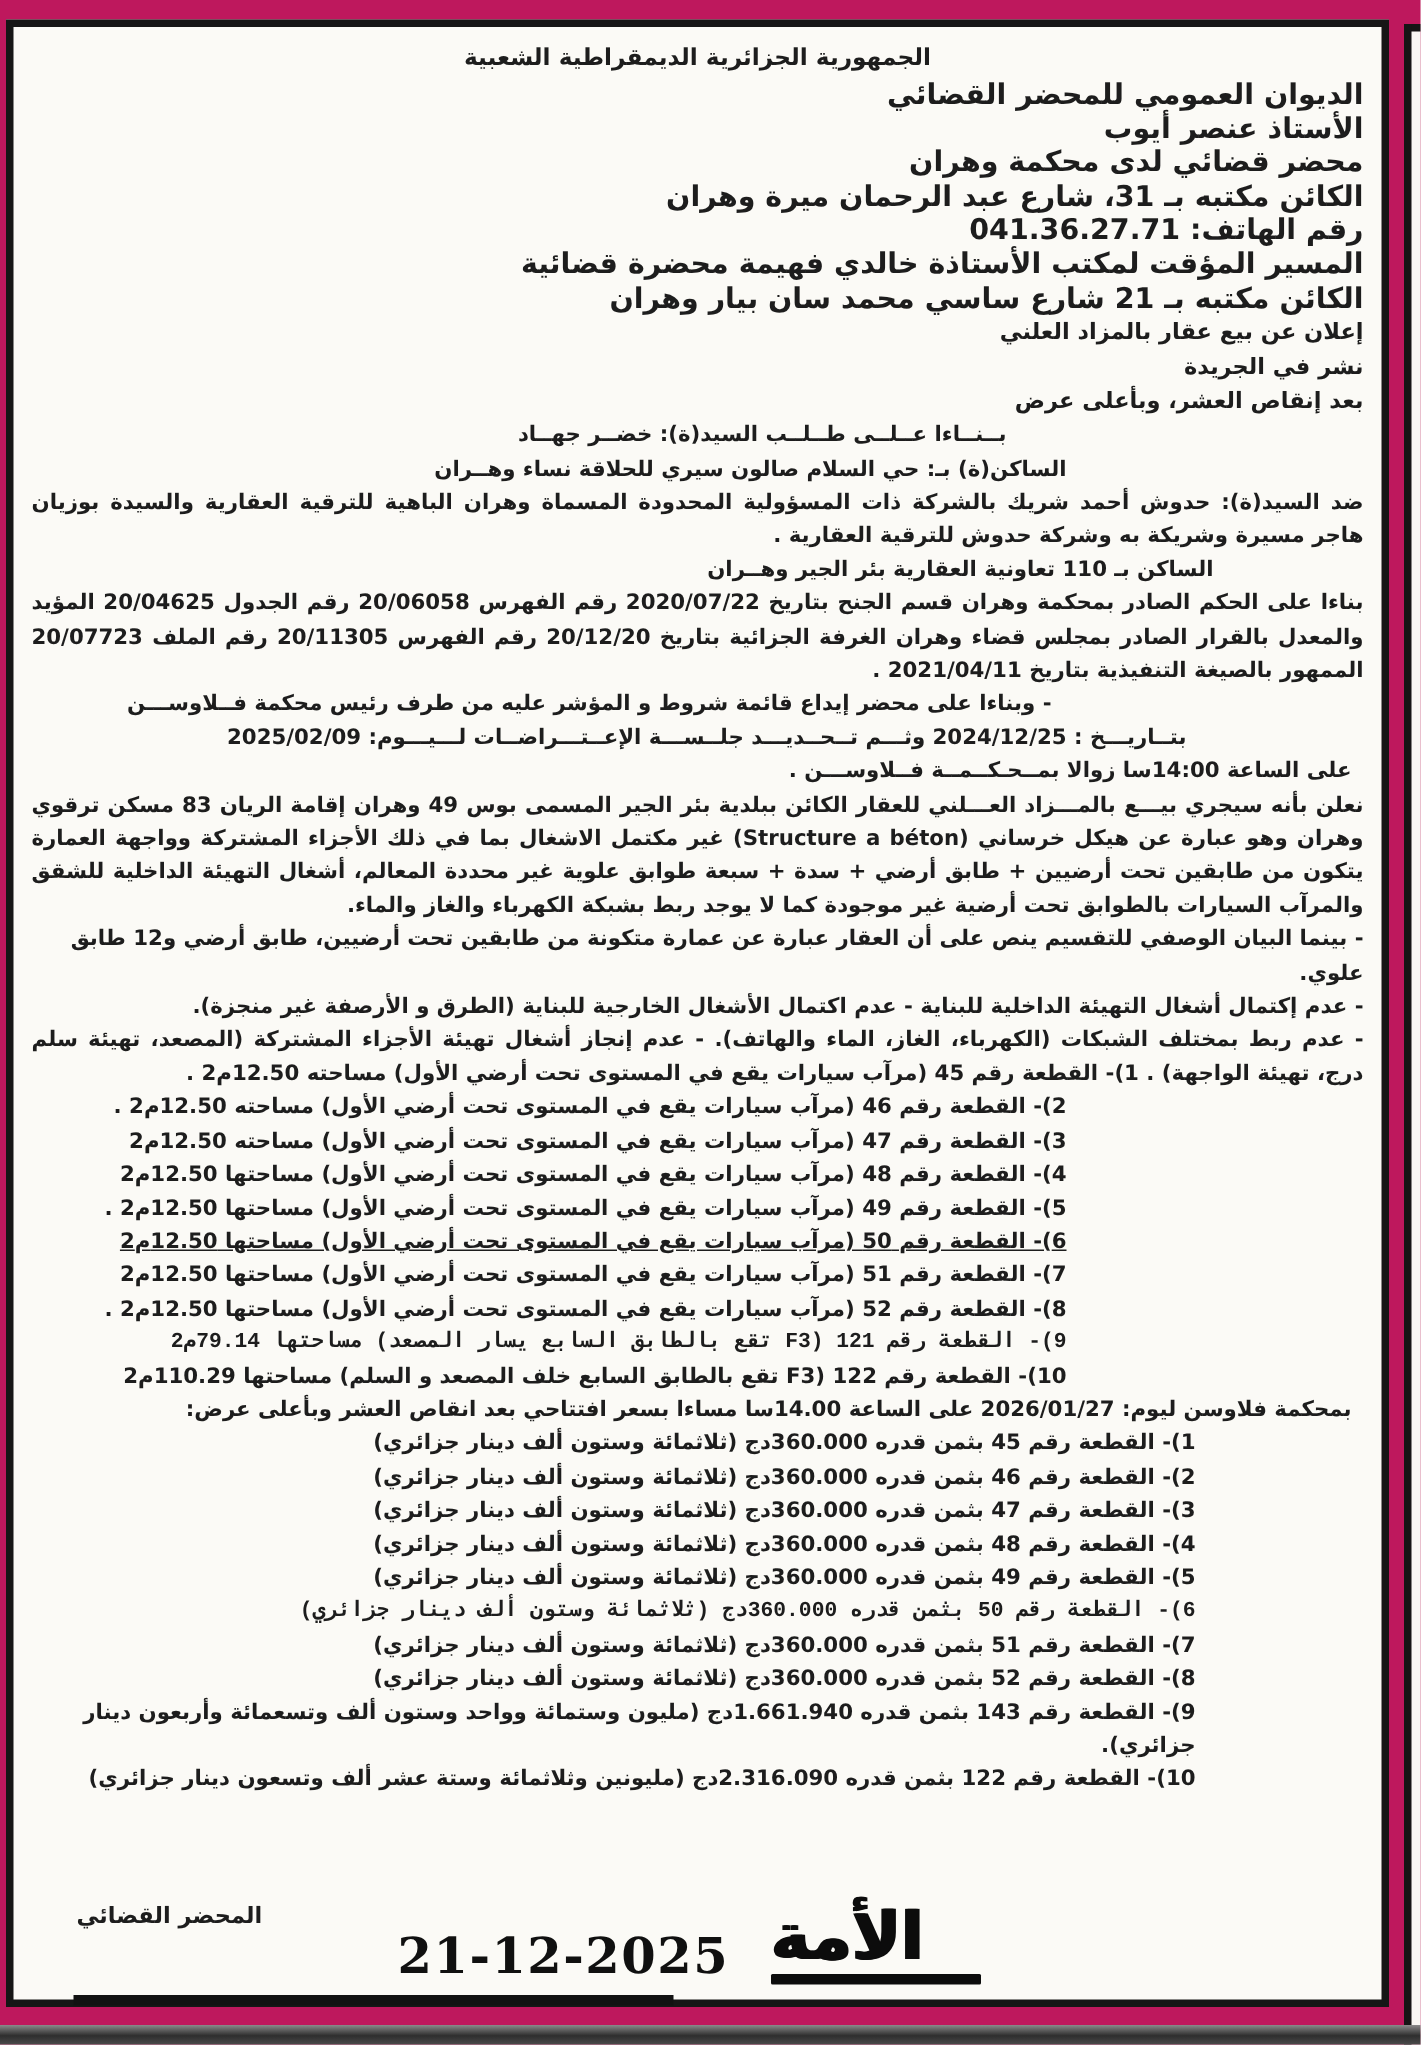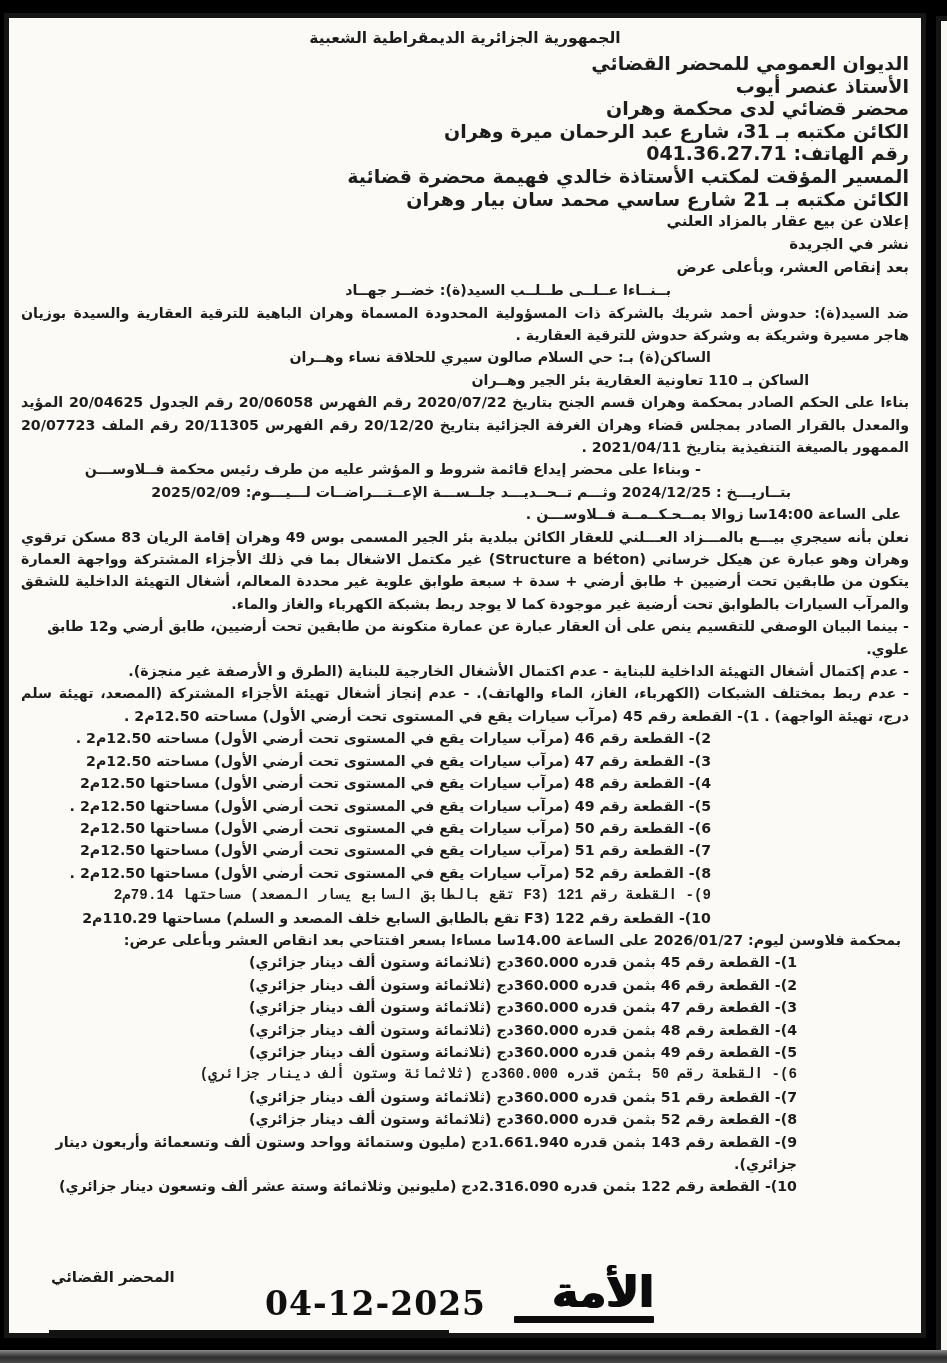--- a/index.html
+++ b/index.html
@@ -1,21 +1,21 @@
 <!DOCTYPE html>
 <html lang="ar"><head>
 <meta charset="utf-8">
 <style>
   html,body{margin:0;padding:0;}
   body{
     width:947px;height:1363px;position:relative;overflow:hidden;
     background:#f3f2ee;
     font-family:"DejaVu Sans",sans-serif;
   }
-  .page-canvas{position:absolute;inset:0;background:#000000;}
+  .page-canvas{position:absolute;inset:0;background:#be185d;}
   
   .frame{
     position:absolute;left:4px;top:13px;width:922px;height:1325px;
     border:5px solid #161616;background:#fbfaf6;box-sizing:border-box;
   }
   .content{
     position:absolute;left:12px;right:12px;top:8px;height:1244px;
     direction:rtl;overflow:hidden;color:#1d1d1d;
   }
   .doc-title{
@@ -34,21 +34,21 @@
   .pub-date{
     position:absolute;left:256px;top:1266px;
     font-family:"DejaVu Serif",serif;font-weight:700;font-size:33px;color:#101010;
     letter-spacing:1px;
   }
   .date-underline{
     position:absolute;left:40px;top:1312px;width:400px;height:7px;background:#121212;
   }
   .newspaper-logo{
     position:absolute;left:505px;top:1252px;width:140px;height:64px;
-    text-align:right;color:#0c0c0c;direction:rtl;
+    text-align:left;color:#0c0c0c;direction:rtl;
   }
   .newspaper-logo .logo-text{
     font-size:44px;font-weight:900;line-height:44px;
     text-shadow:1px 0 #0c0c0c,-1px 0 #0c0c0c;
   }
   .newspaper-logo .logo-strip{
     margin-top:2px;height:7px;background:#0c0c0c;border-radius:1px;
   }
   
   .right-sliver{
@@ -83,57 +83,57 @@
         </div>
 
       <div id="announcement-heading">
           <div class="aline">إعلان عن بيع عقار بالمزاد العلني</div>
           <div class="aline">نشر في الجريدة</div>
           <div class="aline">بعد إنقاص العشر، وبأعلى عرض</div>
         </div>
 
       <div id="body-lines">
           <div class="line right" style="padding-right: 238px;">بــنــاءا عــلــى طــلــب السيد(ة): خضــر جهــاد</div>
+          <div class="line right" style="padding-right: 198px;">الساكن(ة) بـ: حي السلام صالون سيري للحلاقة نساء وهــران</div>
           <div class="line justify">ضد السيد(ة): حدوش أحمد شريك بالشركة ذات المسؤولية المحدودة المسماة وهران الباهية للترقية العقارية والسيدة بوزيان هاجر مسيرة وشريكة به وشركة حدوش للترقية العقارية .</div>
-          <div class="line right" style="padding-right: 198px;">الساكن(ة) بـ: حي السلام صالون سيري للحلاقة نساء وهــران</div>
           <div class="line right" style="padding-right: 100px;">الساكن بـ 110 تعاونية العقارية بئر الجير وهــران</div>
           <div class="line justify">بناءا على الحكم الصادر بمحكمة وهران قسم الجنح بتاريخ 2020/07/22 رقم الفهرس 20/06058 رقم الجدول 20/04625  المؤيد والمعدل بالقرار الصادر بمجلس قضاء وهران الغرفة الجزائية بتاريخ 20/12/20 رقم الفهرس 20/11305 رقم الملف 20/07723 الممهور بالصيغة التنفيذية بتاريخ 2021/04/11 .</div>
           <div class="line right" style="padding-right: 208px;">- وبناءا على محضر إيداع قائمة شروط و المؤشر عليه من طرف رئيس محكمة فــلاوســـن</div>
           <div class="line right" style="padding-right: 118px;">بتــاريـــخ : 2024/12/25  وثـــم تــحــديـــد جلــســـة الإعــتـــراضــات لـــيـــوم: 2025/02/09</div>
           <div class="line right" style="padding-right: 8px;">على الساعة 14:00سا زوالا بمــحـكــمــة فــلاوســـن .</div>
           <div class="line justify">نعلن بأنه سيجري بيـــع بالمـــزاد العـــلني للعقار الكائن ببلدية بئر الجير المسمى بوس 49 وهران إقامة الريان 83 مسكن ترقوي وهران وهو عبارة عن هيكل خرساني (Structure a béton) غير مكتمل الاشغال بما في ذلك الأجزاء المشتركة وواجهة العمارة يتكون من طابقين تحت أرضيين + طابق أرضي + سدة + سبعة طوابق علوية غير محددة المعالم، أشغال التهيئة الداخلية للشقق والمرآب السيارات بالطوابق تحت أرضية غير موجودة كما لا يوجد ربط بشبكة الكهرباء والغاز والماء.</div>
           <div class="line right">- بينما البيان الوصفي للتقسيم ينص على أن العقار عبارة عن عمارة متكونة من طابقين تحت أرضيين، طابق أرضي و12 طابق علوي.</div>
           <div class="line right">- عدم إكتمال أشغال التهيئة الداخلية للبناية - عدم اكتمال الأشغال الخارجية للبناية (الطرق و الأرصفة غير منجزة).</div>
           <div class="line justify">- عدم ربط بمختلف الشبكات (الكهرباء، الغاز، الماء والهاتف). - عدم إنجاز أشغال تهيئة الأجزاء المشتركة (المصعد، تهيئة سلم درج، تهيئة الواجهة) . 1)- القطعة رقم 45 (مرآب سيارات يقع في المستوى تحت أرضي الأول) مساحته 12.50م2 .</div>
           <div class="line right" style="padding-right: 198px;">2)- القطعة رقم 46 (مرآب سيارات يقع في المستوى تحت أرضي الأول) مساحته 12.50م2 .</div>
           <div class="line right" style="padding-right: 198px;">3)- القطعة رقم 47 (مرآب سيارات يقع في المستوى تحت أرضي الأول) مساحته 12.50م2</div>
           <div class="line right" style="padding-right: 198px;">4)- القطعة رقم 48 (مرآب سيارات يقع في المستوى تحت أرضي الأول) مساحتها 12.50م2</div>
           <div class="line right" style="padding-right: 198px;">5)- القطعة رقم 49 (مرآب سيارات يقع في المستوى تحت أرضي الأول) مساحتها 12.50م2 .</div>
-          <div class="line right" style="padding-right: 198px;">6)- القطعة رقم 50 (مرآب سيارات يقع في المستوى تحت أرضي الأول) مساحتها 12.50م2</div>
+          <div class="line right" style="padding-right: 198px; text-decoration: underline;">6)- القطعة رقم 50 (مرآب سيارات يقع في المستوى تحت أرضي الأول) مساحتها 12.50م2</div>
           <div class="line right" style="padding-right: 198px;">7)- القطعة رقم 51 (مرآب سيارات يقع في المستوى تحت أرضي الأول) مساحتها 12.50م2</div>
           <div class="line right" style="padding-right: 198px;">8)- القطعة رقم 52 (مرآب سيارات يقع في المستوى تحت أرضي الأول) مساحتها 12.50م2 .</div>
           <div class="line right" style="padding-right: 198px; font-family: Liberation Mono, monospace;">9)- القطعة رقم 121 (F3 تقع بالطابق السابع يسار المصعد) مساحتها 79.14م2</div>
           <div class="line right" style="padding-right: 198px;">10)- القطعة رقم 122 (F3 تقع بالطابق السابع خلف المصعد و السلم) مساحتها 110.29م2</div>
           <div class="line right" style="padding-right: 8px;">بمحكمة فلاوسن ليوم: 2026/01/27 على الساعة 14.00سا مساءا بسعر افتتاحي بعد انقاص العشر وبأعلى عرض:</div>
           <div class="line right" style="padding-right: 112px;">1)- القطعة رقم 45 بثمن قدره 360.000دج (ثلاثمائة وستون ألف دينار جزائري)</div>
           <div class="line right" style="padding-right: 112px;">2)- القطعة رقم 46 بثمن قدره 360.000دج (ثلاثمائة وستون ألف دينار جزائري)</div>
           <div class="line right" style="padding-right: 112px;">3)- القطعة رقم 47 بثمن قدره 360.000دج (ثلاثمائة وستون ألف دينار جزائري)</div>
           <div class="line right" style="padding-right: 112px;">4)- القطعة رقم 48 بثمن قدره 360.000دج (ثلاثمائة وستون ألف دينار جزائري)</div>
           <div class="line right" style="padding-right: 112px;">5)- القطعة رقم 49 بثمن قدره 360.000دج (ثلاثمائة وستون ألف دينار جزائري)</div>
           <div class="line right" style="padding-right: 112px; font-family: Liberation Mono, monospace;">6)- القطعة رقم 50 بثمن قدره 360.000دج (ثلاثمائة وستون ألف دينار جزائري)</div>
           <div class="line right" style="padding-right: 112px;">7)- القطعة رقم 51 بثمن قدره 360.000دج (ثلاثمائة وستون ألف دينار جزائري)</div>
           <div class="line right" style="padding-right: 112px;">8)- القطعة رقم 52 بثمن قدره 360.000دج (ثلاثمائة وستون ألف دينار جزائري)</div>
           <div class="line right" style="padding-right: 112px;">9)- القطعة رقم 143 بثمن قدره 1.661.940دج (مليون وستمائة وواحد وستون ألف وتسعمائة وأربعون دينار جزائري).</div>
           <div class="line right" style="padding-right: 112px;">10)- القطعة رقم 122 بثمن قدره 2.316.090دج (مليونين وثلاثمائة وستة عشر ألف وتسعون دينار جزائري)</div>
         </div>
     </div>
 
     <div class="signature">المحضر القضائي</div>
 
-    <div class="pub-date">04-12-2025</div>
+    <div class="pub-date">21-12-2025</div>
 
     <div class="date-underline"></div>
 
     <div class="newspaper-logo">
       <div class="logo-text">الأمة</div>
       <div class="logo-strip"></div>
     </div>
 
   </div>
 

